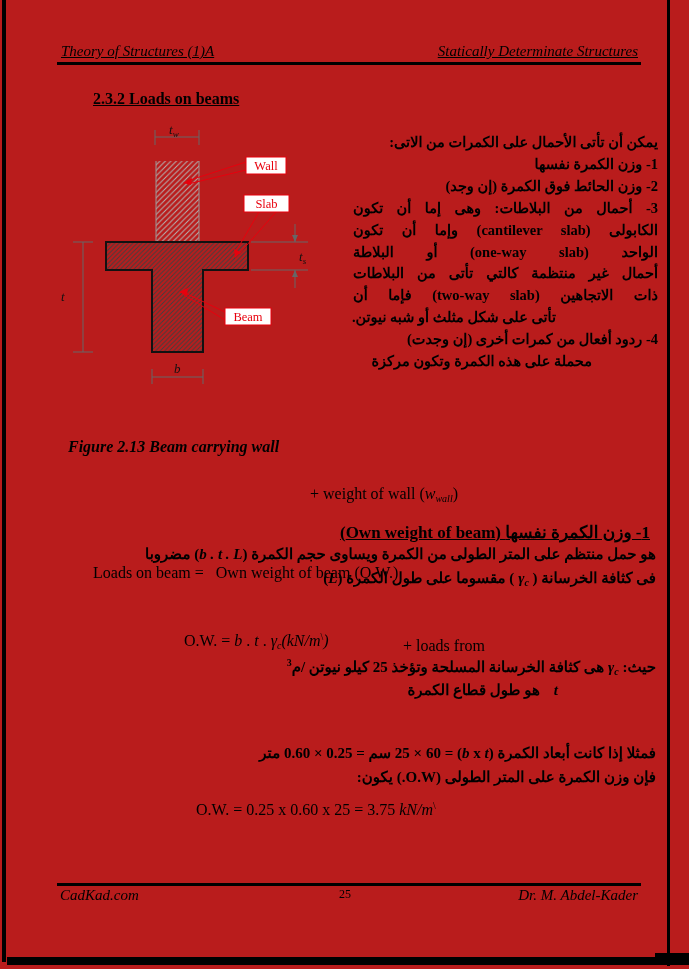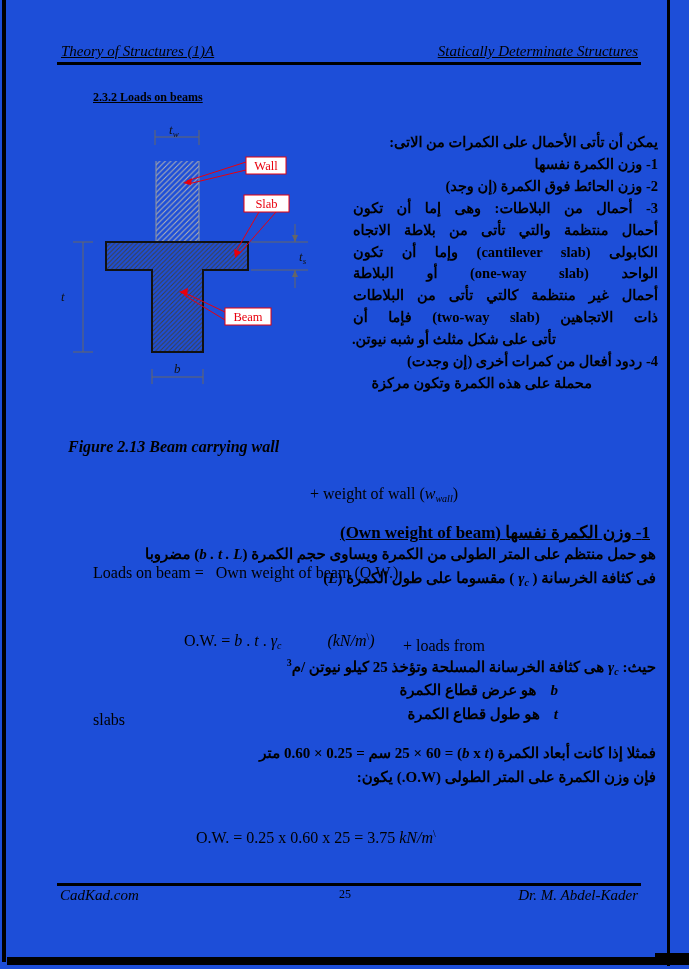--- a/index.html
+++ b/index.html
@@ -1,25 +1,25 @@
 <!DOCTYPE html>
 <html lang="ar"><head>
 <meta charset="utf-8">
 <style>
   html,body{margin:0;padding:0;background:#888;}
-  .page{position:relative;width:689px;height:969px;background:#1d4ed8;overflow:hidden;
+  .page{position:relative;width:689px;height:969px;background:#b91c1c;overflow:hidden;
         font-family:"Liberation Serif","DejaVu Serif",serif;color:#000;}
   .abs{position:absolute;}
   
   .hf{font-style:italic;font-size:15px;white-space:nowrap;}
   .hf u, .hf{text-decoration:none;}
   .uline{text-decoration:underline;}
   .rule{position:absolute;background:#000;height:3px;}
   
-  .sect{font-weight:bold;font-size:12px;text-decoration:underline;white-space:nowrap;}
+  .sect{font-weight:bold;font-size:16px;text-decoration:underline;white-space:nowrap;}
   
   .ar{direction:rtl;text-align:right;font-weight:700;font-size:14.5px;line-height:21.9px;}
   .ar2{direction:rtl;text-align:right;font-weight:700;font-size:15px;line-height:23.5px;}
   .j{text-align:justify;text-align-last:justify;margin-left:37px;}
   .ind1{padding-right:102px;}
   .ind2{padding-right:66px;}
   .caption{font-weight:bold;font-style:italic;font-size:16px;white-space:nowrap;margin-top:34px;}
   .loads{font-size:16px;line-height:24.5px;white-space:pre;}
   .ownhead{direction:rtl;font-weight:bold;font-size:17px;white-space:nowrap;text-decoration:underline;}
   .eq{font-size:16px;white-space:pre;}
@@ -107,67 +107,64 @@
       <text class="rltxt" x="193" y="197.5" text-anchor="middle">Beam</text>
     </g>
   </svg>
 
   <div class="abs ar" style="left:316px;top:132px;width:342px;">
     <div>يمكن أن تأتى الأحمال على الكمرات من الاتى:</div>
     <div>1- وزن الكمرة نفسها</div>
     <div>2- وزن الحائط فوق الكمرة (إن وجد)</div>
     <div>
       <div class="j">3- أحمال من البلاطات: وهى إما أن تكون</div>
-      <div class="j">أحمال منتظمة والتي تأتى من بلاطة الاتجاه</div>
       <div class="j">الكابولى (cantilever slab) وإما أن تكون</div>
       <div class="j">الواحد (one-way slab) أو البلاطة</div>
       <div class="j">أحمال غير منتظمة كالتي تأتى من البلاطات</div>
       <div class="j">ذات الاتجاهين (two-way slab) فإما أن</div>
       <div class="ind1">تأتى على شكل مثلث أو شبه نيوتن.</div>
     </div>
     <div>
       <div>4- ردود أفعال من كمرات أخرى (إن وجدت)</div>
       <div class="ind2">محملة على هذه الكمرة وتكون مركزة</div>
     </div>
   </div>
 
   <div class="abs caption" style="left:68px;top:404px;">Figure 2.13 Beam carrying wall</div>
 
   <div class="abs loads" style="left:93px;top:433px;">
     <div style="margin-left:217px;"><span>+ weight of wall (</span><i>w</i><span class="sb"><i>wall</i></span><span>)</span></div>
     <div>Loads on beam =   Own weight of beam (O.W.)</div>
     <div style="margin-left:310px;">+ loads from</div>
-    <div>slabs</div>
   </div>
 
   <div class="abs ownhead" style="right:39px;top:522px;"><span>1- وزن الكمرة نفسها</span><span> (Own weight of beam)</span></div>
 
   <div class="abs ar2" style="right:33px;top:543px;width:590px;">
     <div><span>هو حمل منتظم على المتر الطولى من الكمرة ويساوى حجم الكمرة (</span><i>b . t . L</i><span>) مضروبا</span></div>
     <div><span>فى كثافة الخرسانة ( </span><i>γ</i><span class="sb"><i>c</i></span><span> )  مقسوما على طول الكمرة (</span><i>L</i><span>)</span></div>
   </div>
 
   <div class="abs eq" style="left:168px;top:613px;">
-    <span>O.W. = </span><i>b</i><span> . </span><i>t</i><span> . </span><i>γ</i><span class="sb"><i>c</i></span><span style="margin-left:46px;"><i>(kN/m</i><span class="sp">\</span><i>)</i></span>
+    <span>O.W. = </span><i>b</i><span> . </span><i>t</i><span> . </span><i>γ</i><span class="sb"><i>c</i></span><span style=""><i>(kN/m</i><span class="sp">\</span><i>)</i></span>
   </div>
 
   <div class="abs ar2" style="right:33px;top:651px;white-space:nowrap;">
     <span>حيث: </span><i>γ</i><span class="sb"><i>c</i></span><span> هى كثافة الخرسانة المسلحة وتؤخذ 25 كيلو نيوتن /م</span><span class="sp">3</span>
   </div>
   <div class="abs ar2" style="right:131px;top:679px;white-space:nowrap;">
-    <div><i style="margin-left:14px;">b</i><span>هو عرض قطاع الكمرة</span></div>
     <div><i style="margin-left:14px;">t</i><span>هو طول قطاع الكمرة</span></div>
   </div>
 
   <div class="abs ar2" style="right:33px;top:742px;width:590px;">
     <div><span>فمثلا إذا كانت أبعاد الكمرة (</span><i>b</i><span> x </span><i>t</i><span>)  =  25 × 60 سم  =  0.25 × 0.60 متر</span></div>
     <div>فإن وزن الكمرة على المتر الطولى (O.W.) يكون:</div>
   </div>
 
-  <div class="abs eq" style="left:180px;top:810px;">
+  <div class="abs eq" style="left:180px;top:782px;">
     <span>O.W. = 0.25 x 0.60 x 25 = 3.75 </span><i>kN/m</i><span class="sp">\</span>
   </div>
 
   <div class="rule" style="left:57px;top:883px;width:584px;"></div>
   <div class="abs hf" style="left:60px;top:887px;">CadKad.com</div>
   <div class="abs" style="left:300px;top:887px;width:90px;text-align:center;font-size:12px;">25</div>
   <div class="abs hf" style="right:51px;top:887px;text-align:right;">Dr. M. Abdel-Kader</div>
 
 </div>
 

